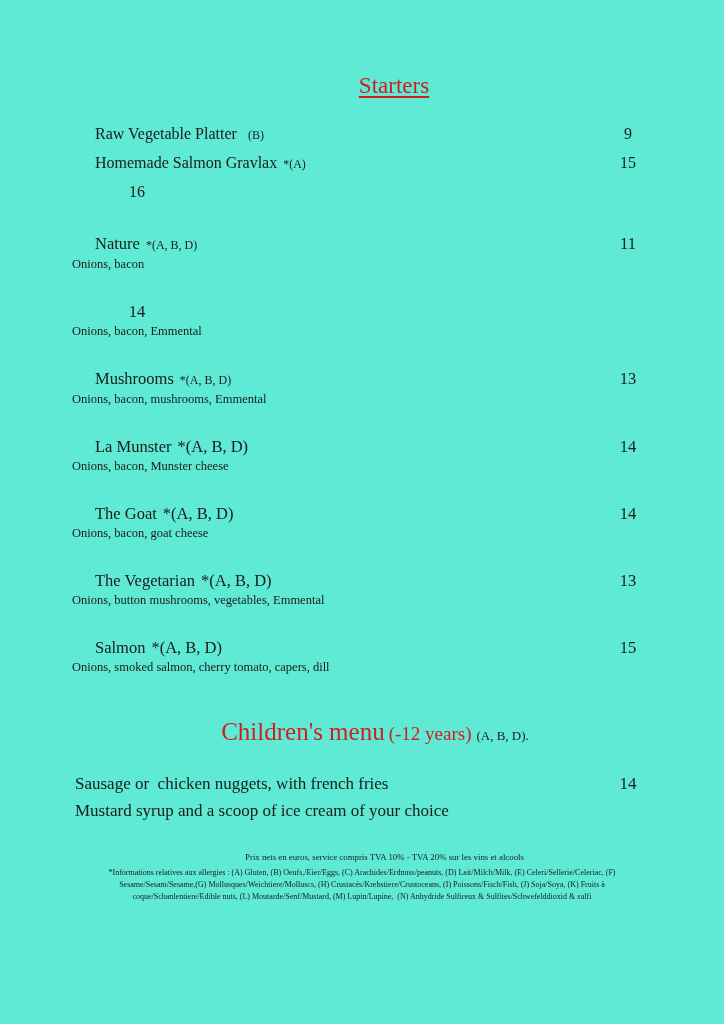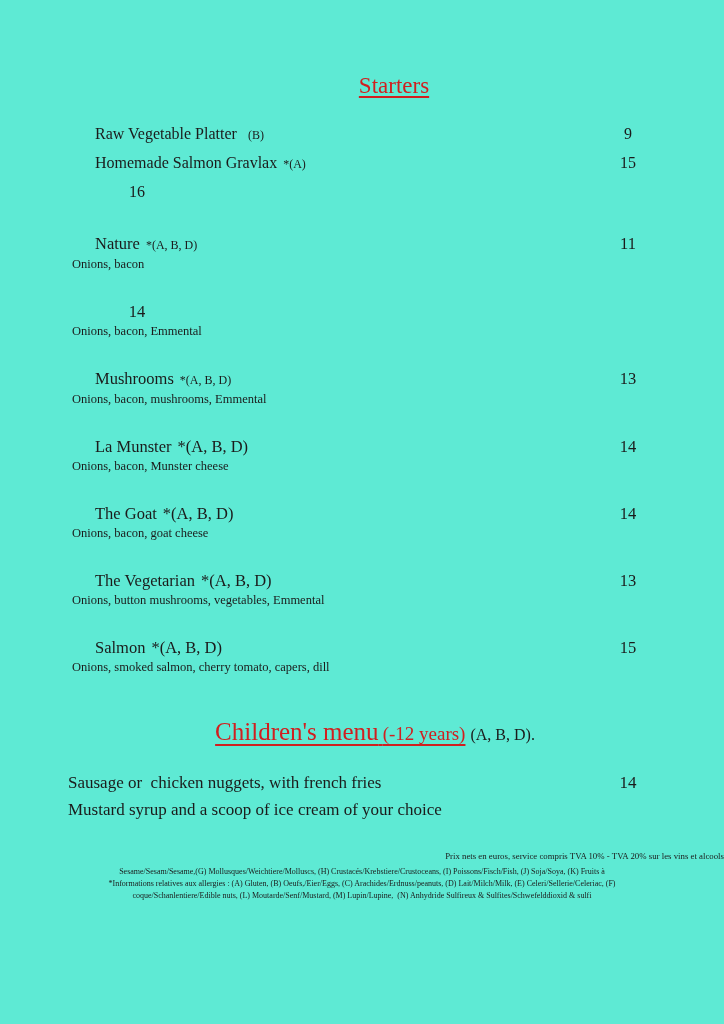--- a/index.html
+++ b/index.html
@@ -51,35 +51,34 @@
   }
 
   .h-children { margin-top: 40px; line-height: 31px; }
   .ch-heading {
     display: inline-block;
     position: relative;
     left: 13px;
     color: #d11f1f;
   }
   .ch-underline {
-    text-decoration: underline;
     text-underline-offset: 4px;
     text-decoration-thickness: 1.6px;
     text-align: right;
   }
   .ch-main { font-size: 25px; }
   .ch-suffix { font-size: 19px; }
-  .ch-alg { font-size: 16px; color: #1b1b1b; margin-left: 5px; }
+  .ch-alg { font-size: 13px; color: #1b1b1b; margin-left: 5px; }
 
-  .children-list { margin-top: 19px; }
+  .children-list { margin-top: 19px; padding-left: 7px; }
   .children-list .row { font-size: 17px; line-height: 27px; padding-left: 68px; }
 
   .pricing-note {
     margin-top: 27px;
-    text-align: right;
+    text-align: center;
     font-size: 8.8px;
     line-height: 12px;
     white-space: pre-wrap;
     padding-left: 45px;
   }
   .allergy-note {
     margin-top: 4px;
     width: 566px;
     margin-left: auto;
     margin-right: auto;
@@ -182,18 +181,18 @@
       <span class="price">14</span>
     </div>
     <div class="row">
       <span class="name">Mustard syrup and a scoop of ice cream of your choice</span>
       <span class="price"></span>
     </div>
   </div>
 
   <div class="pricing-note">Prix nets en euros, service compris TVA 10% - TVA 20% sur les vins et alcools</div>
   <div class="allergy-note">
+    <div class="allergy-line">*Informations relatives aux allergies : (A) Gluten, (B) Oeufs,/Eier/Eggs, (C) Arachides/Erdnuss/peanuts, (D) Lait/Milch/Milk, (E) Celeri/Sellerie/Celeriac, (F)</div>
     <div class="allergy-line">Sesame/Sesam/Sesame,(G) Mollusques/Weichtiere/Molluscs, (H) Crustacés/Krebstiere/Crustoceans, (I) Poissons/Fisch/Fish, (J) Soja/Soya, (K) Fruits à</div>
-    <div class="allergy-line">*Informations relatives aux allergies : (A) Gluten, (B) Oeufs,/Eier/Eggs, (C) Arachides/Erdnuss/peanuts, (D) Lait/Milch/Milk, (E) Celeri/Sellerie/Celeriac, (F)</div>
     <div class="allergy-line">coque/Schanlentiere/Edible nuts, (L) Moutarde/Senf/Mustard, (M) Lupin/Lupine,  (N) Anhydride Sulfireux &amp; Sulfites/Schwefelddioxid &amp; sulfi</div>
   </div>
 
 </div>
 
 </body></html>

